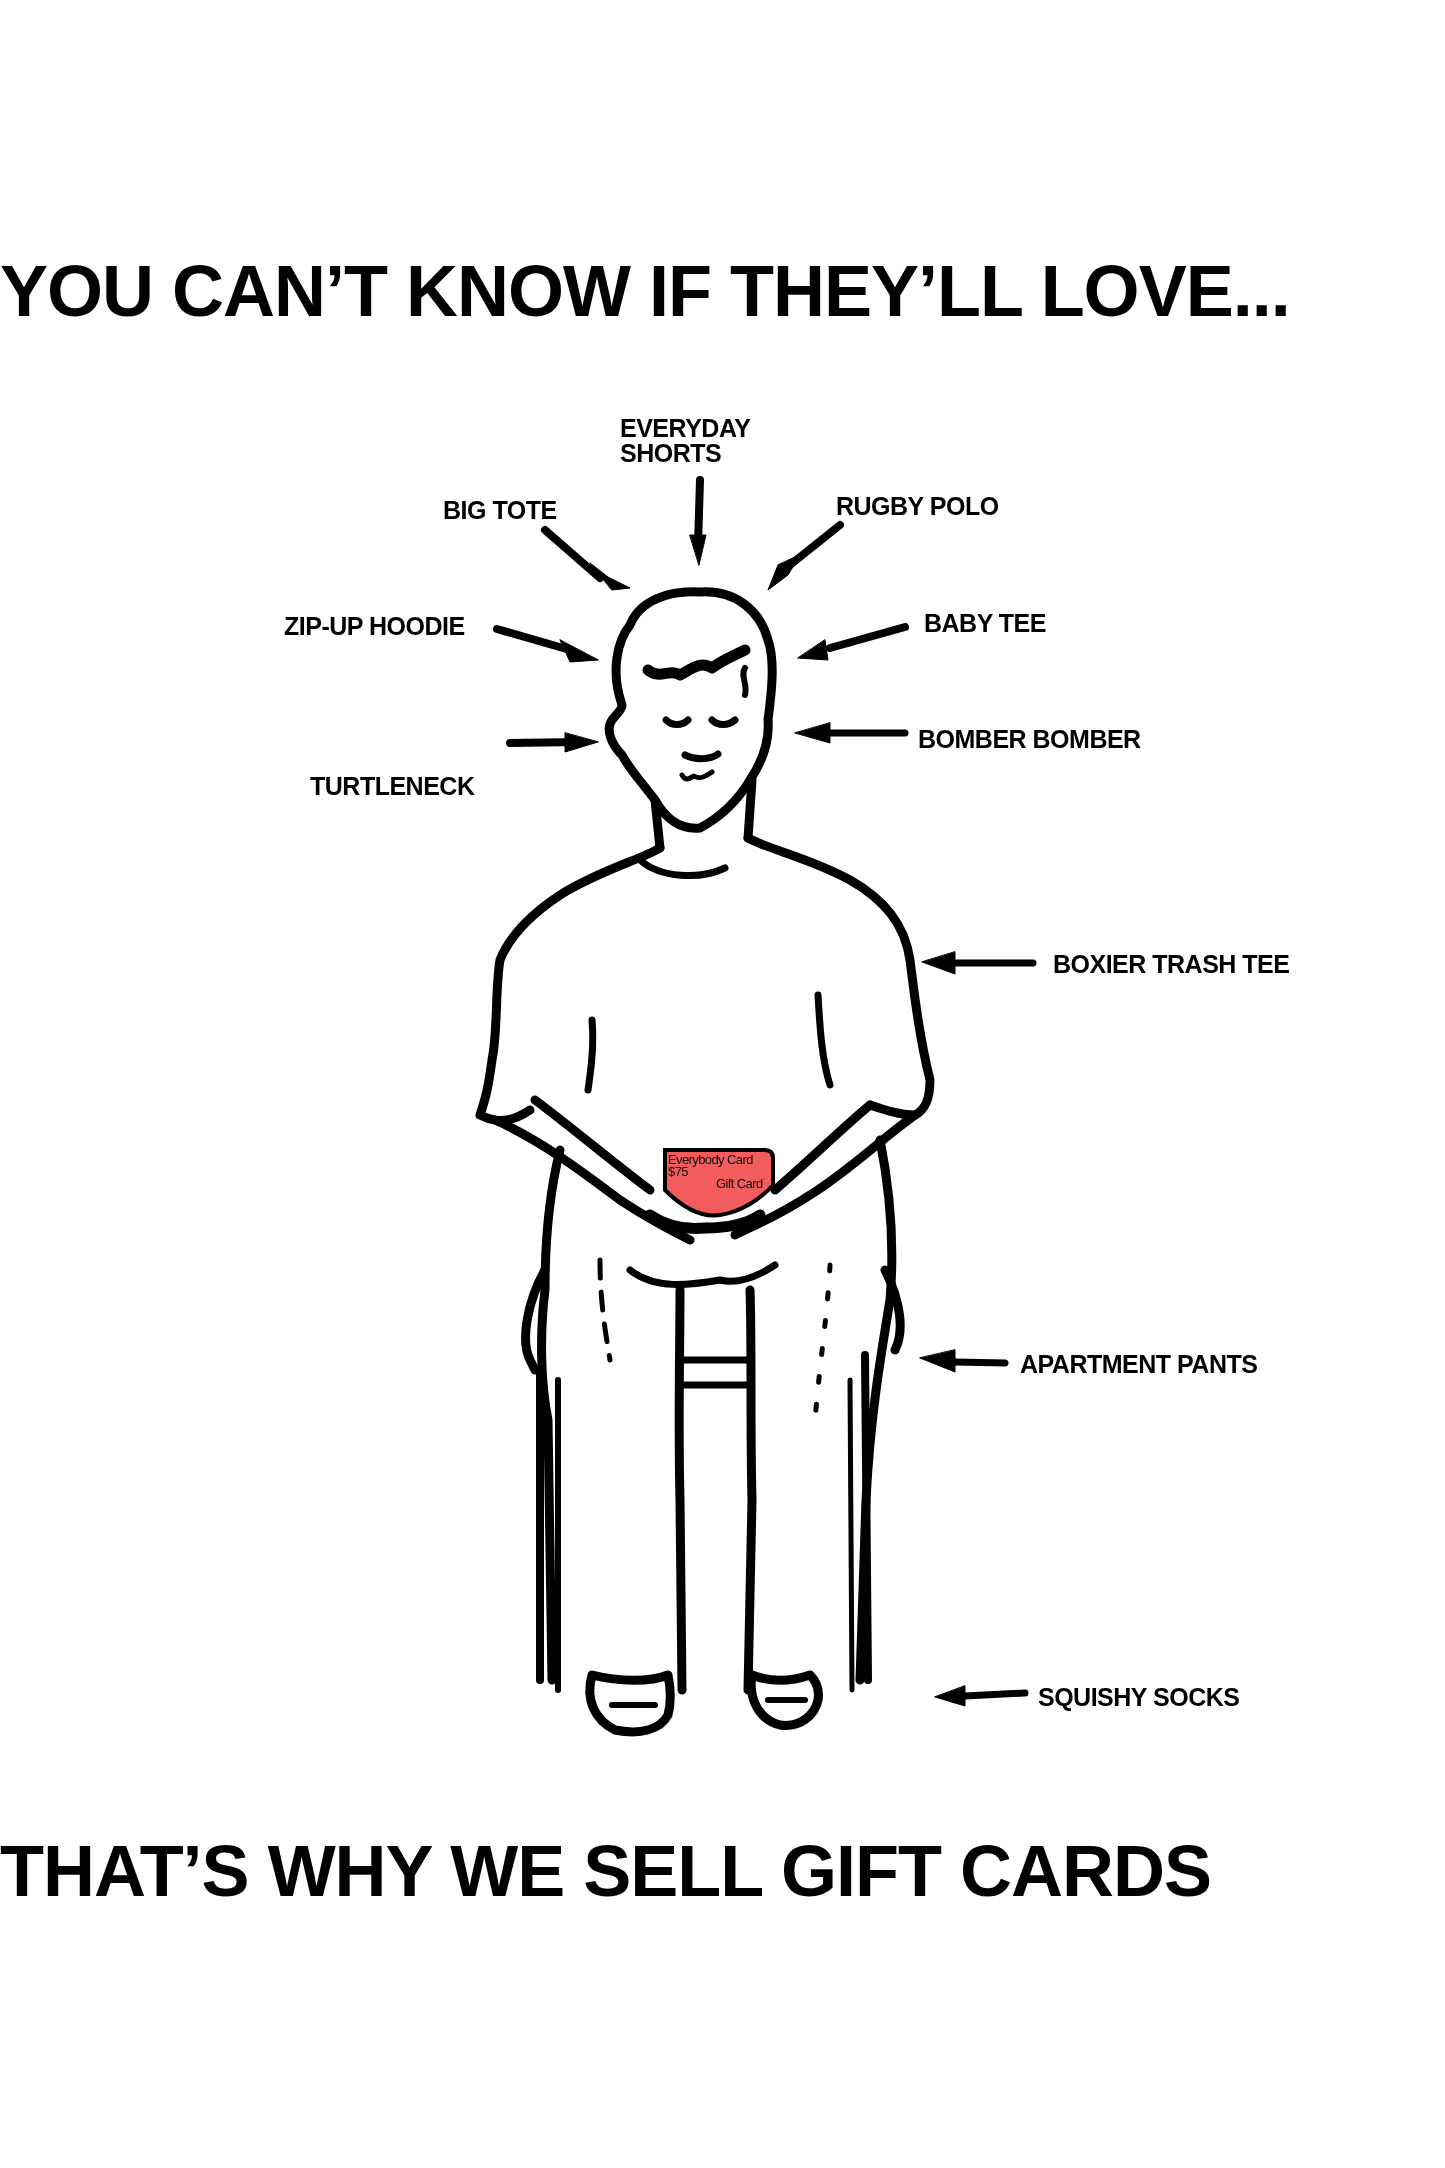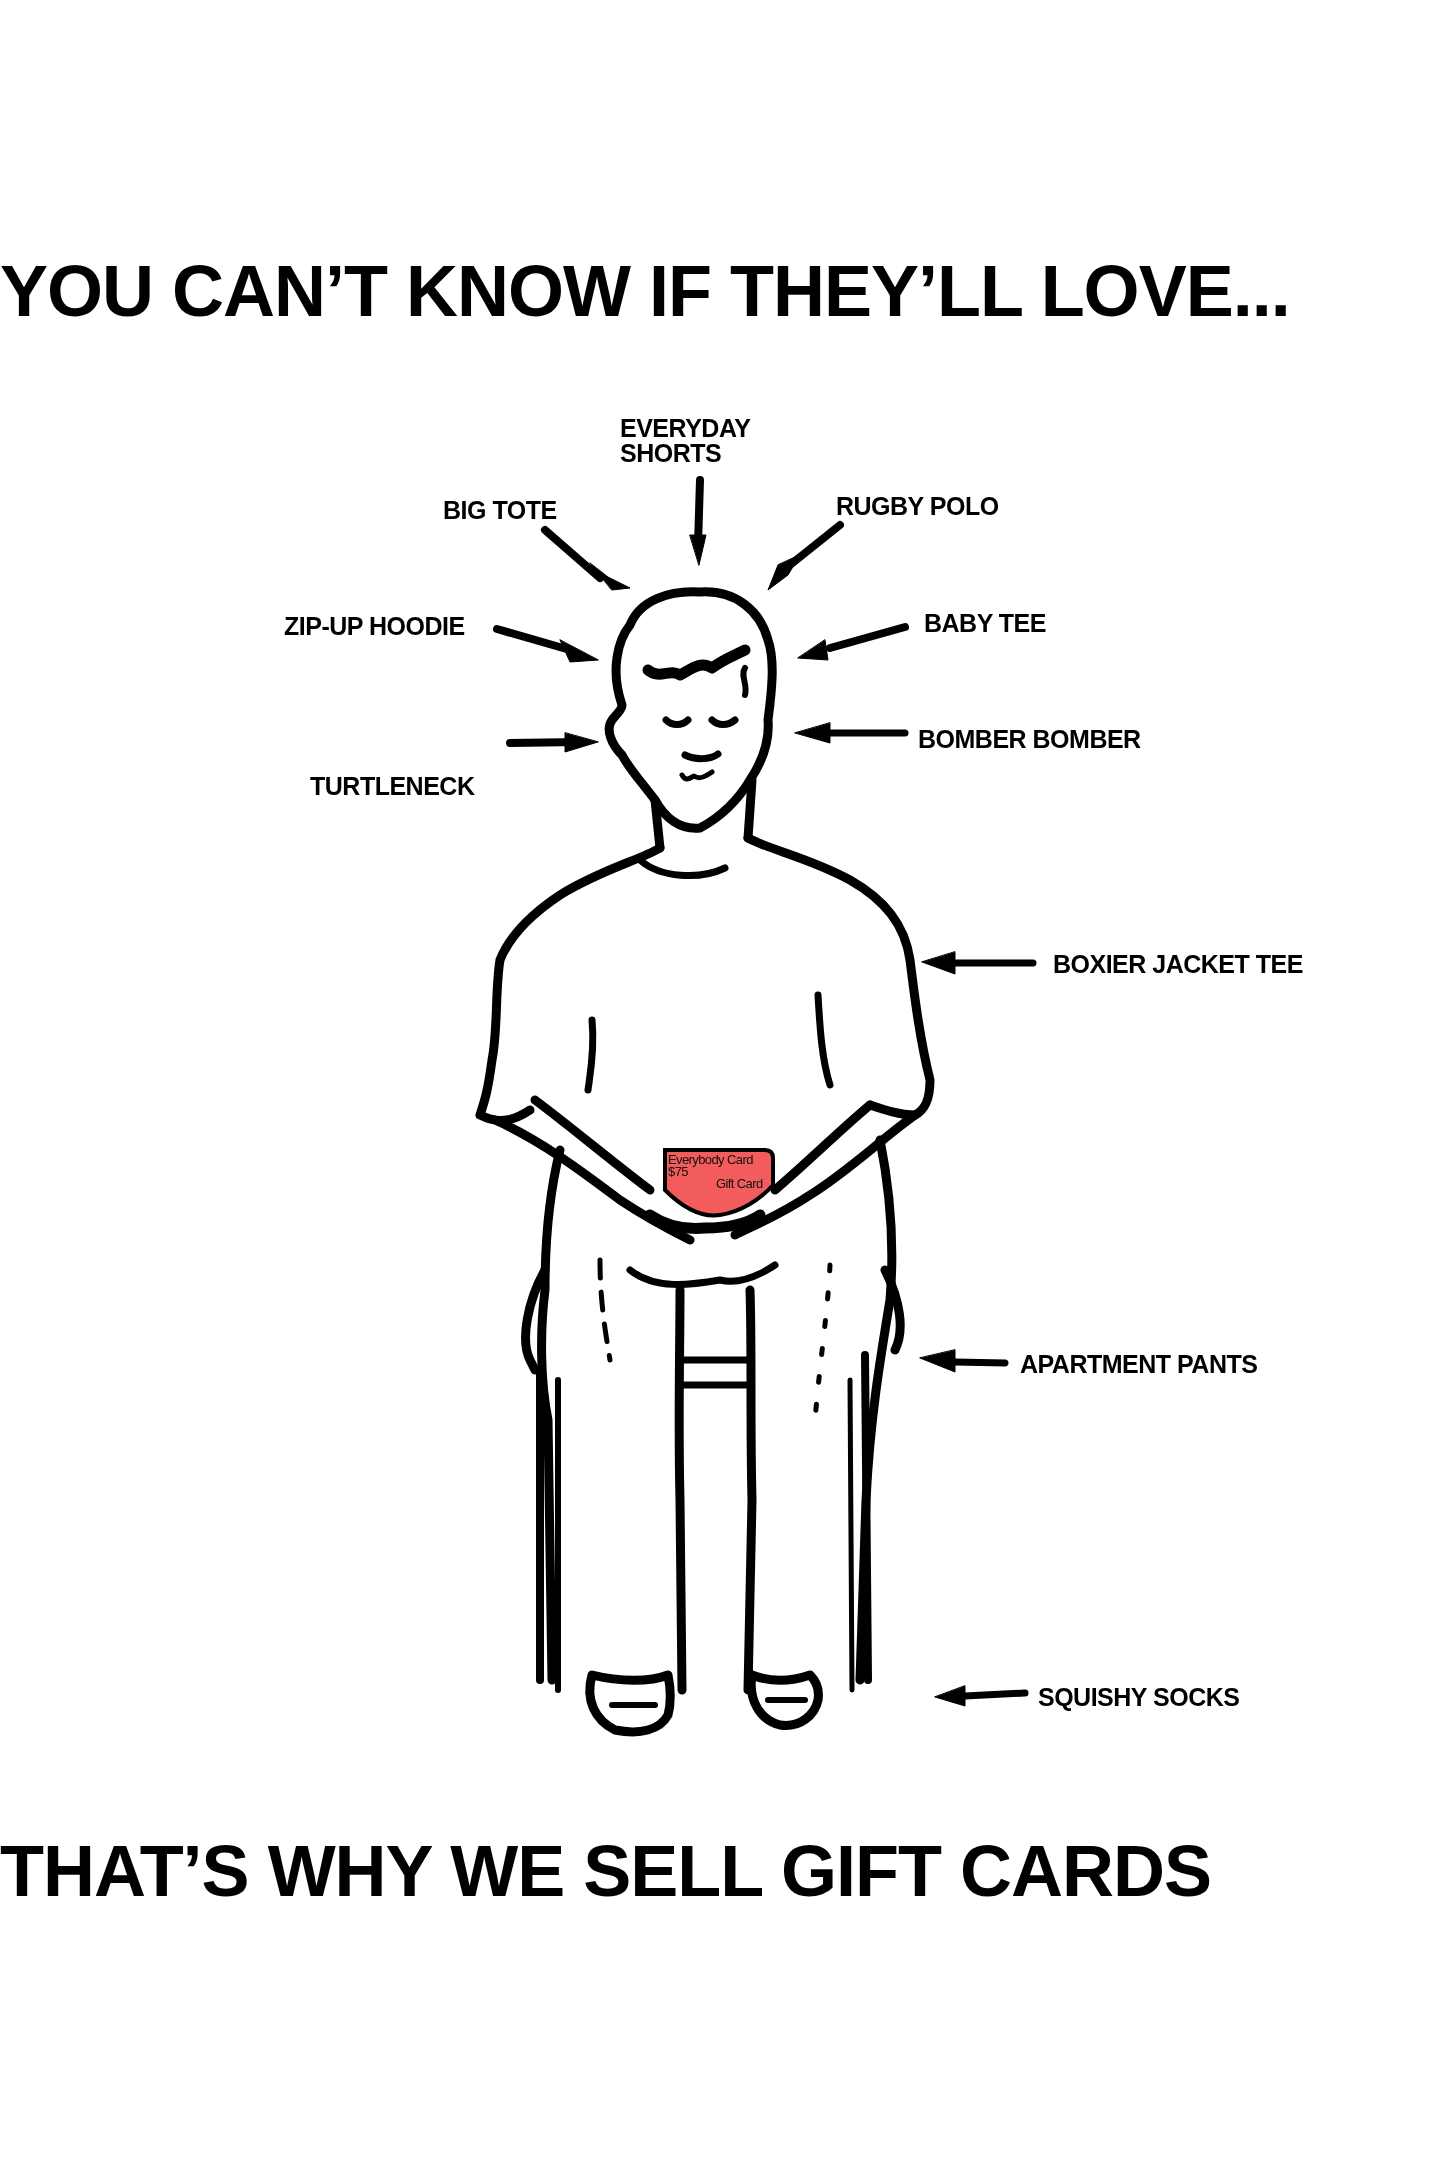--- a/index.html
+++ b/index.html
@@ -149,15 +149,15 @@
 <div class="label center" style="left:620px; top:416px; width:160px;">
   <div>EVERYDAY</div>
   <div>SHORTS</div>
 </div>
 <div class="label" style="left:443px; top:498px;">BIG TOTE</div>
 <div class="label" style="left:836px; top:494px;">RUGBY POLO</div>
 <div class="label" style="left:284px; top:614px;">ZIP-UP HOODIE</div>
 <div class="label" style="left:924px; top:611px;">BABY TEE</div>
 <div class="label" style="left:310px; top:731px;margin-top:43px;">TURTLENECK</div>
 <div class="label" style="left:918px; top:727px;">BOMBER BOMBER</div>
-<div class="label" style="left:1053px; top:952px;">BOXIER JACKET TEE</div>
+<div class="label" style="left:1053px; top:952px;">BOXIER TRASH TEE</div>
 <div class="label" style="left:1020px; top:1352px;">APARTMENT PANTS</div>
 <div class="label" style="left:1038px; top:1685px;">SQUISHY SOCKS</div>
 
 </body></html>

